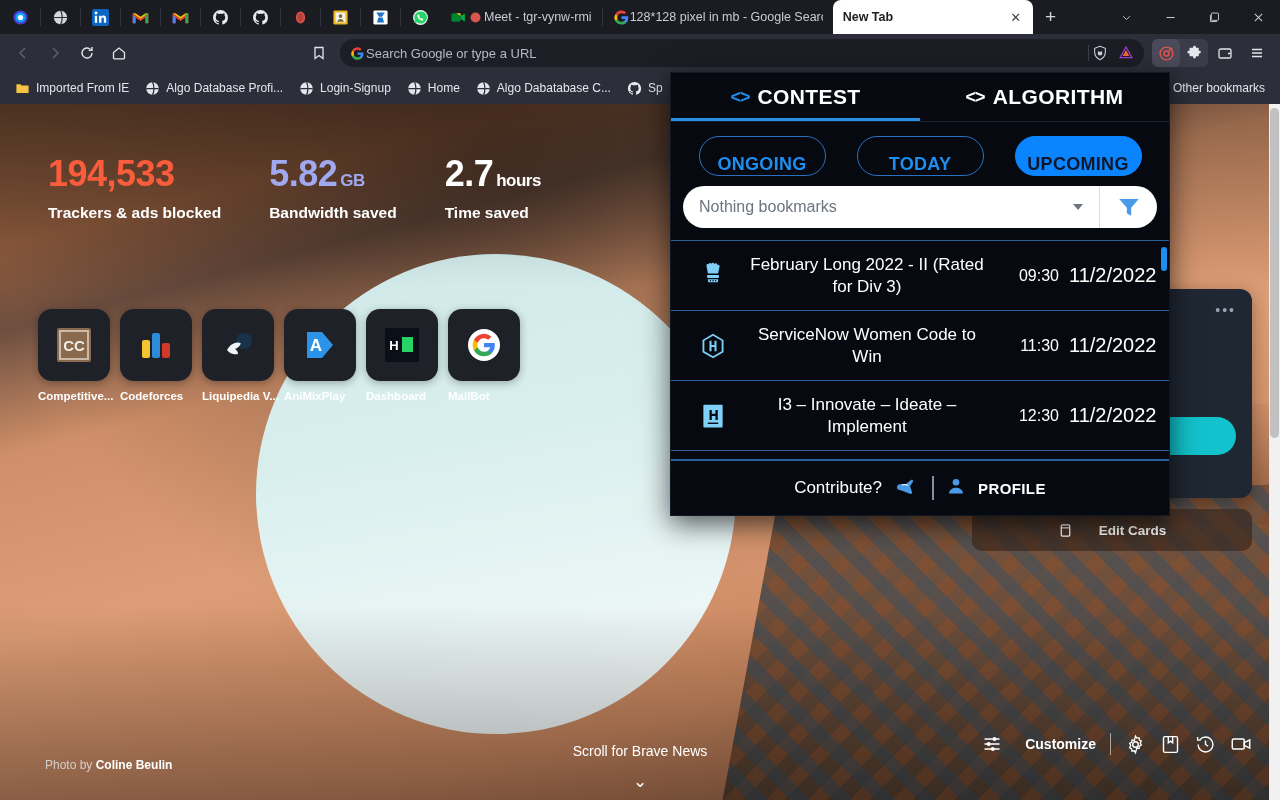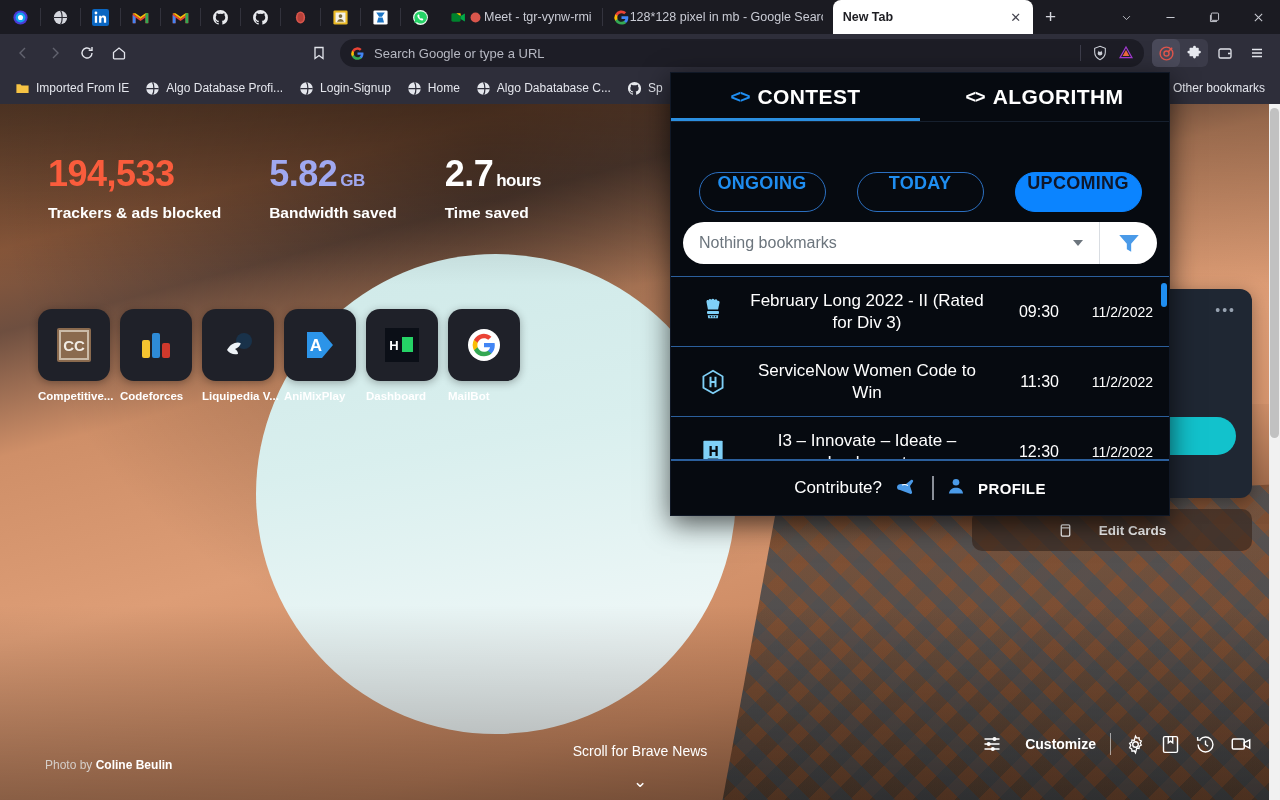--- a/index.html
+++ b/index.html
@@ -62,21 +62,21 @@
     background:#2e2e3a; display:flex; align-items:center; padding:0 8px; gap:2px;
   }
   .tb-icon{
     width:30px; height:30px; display:flex; align-items:center; justify-content:center;
     color:#e3e5ec; border-radius:6px;
   }
   .tb-icon.dim{ color:#62636f; }
   .tb-icon svg{ width:16px; height:16px; }
   .omnibox{
     flex:1; height:28px; background:#1d1d26; border-radius:14px;
-    display:flex; align-items:center; padding:0 10px; gap:9px; margin:0 6px;
+    display:flex; align-items:center; padding:0 10px; gap:1px; margin:0 6px;
     position:relative;
   }
   .omni-text{ font-size:13px; color:#b6b8c2; flex:1; }
   .omni-right{ display:flex; align-items:center; gap:10px; }
   .omni-divider{ width:1px; height:16px; background:#3d3d4b; margin-right:2px; }
   .tb-right{ display:flex; align-items:center; gap:2px; }
   .ext-group{ display:flex; align-items:center; background:#3b3b49; border-radius:6px; }
   .ext-btn{ width:28px; height:28px; display:flex; align-items:center; justify-content:center; }
   .ext-btn.active{ background:#4a4a5a; border-radius:6px; }
 
@@ -211,22 +211,22 @@
     content:""; position:absolute; left:0; right:0; bottom:0; height:3px; background:#2b8fe0;
   }
   .pp-tabs-underline{ height:1px; background:#16202e; }
 
   .pp-filters{
     display:flex; align-items:center; justify-content:space-around;
     padding:14px 12px 10px;
   }
   .chip{
     min-width:127px; height:40px; border-radius:20px;
-    display:flex; align-items:flex-start; justify-content:center;
-    font-size:18px; font-weight:600; letter-spacing:.3px;margin-top:36px;
+    display:flex; align-items:flex-end; justify-content:center;
+    font-size:18px; font-weight:600; letter-spacing:.3px;
   }
   .chip.out{ border:1px solid #2b6fc0; color:#1f8ef1; background:transparent; }
   .chip.fill{ background:#0b84ff; color:#0f172a; border:1px solid #0b84ff; }
 
   .pp-select-row{ display:flex; align-items:center; padding:0 12px 12px; gap:0; }
   .pp-select{
     flex:1; height:42px; background:#fff; color:#6c757d;
     border-radius:21px 0 0 21px; display:flex; align-items:center;
     padding:0 16px; font-size:16px; position:relative;
   }
@@ -243,21 +243,21 @@
   .pp-list{ flex:1; position:relative; border-top:1px solid #2b5f9c; overflow:hidden; }
   .pp-row{
     display:flex; align-items:center; min-height:70px; padding:8px 16px 8px 22px;
     border-bottom:1px solid #2b5f9c; gap:10px;
   }
   .pp-row-ico{ width:40px; flex:none; display:flex; align-items:center; justify-content:center; }
   .pp-row-name{
     flex:1; text-align:center; font-size:17px; color:#fff; line-height:1.28; padding:0 6px;
   }
   .pp-row-time{ width:58px; text-align:right; font-size:16px; color:#fff; }
-  .pp-row-date{ width:84px; text-align:right; font-size:14px; color:#fff; }
+  .pp-row-date{ width:84px; text-align:right; font-size:20px; color:#fff; }
   .pp-scrollbar{
     position:absolute; right:2px; top:6px; width:6px; height:24px;
     background:#1f8ef1; border-radius:3px;
   }
   .pp-foot{
     height:56px; display:flex; align-items:center; justify-content:center; gap:12px;
     border-top:2px solid #2b5f9c; background:#060a10;
   }
   .pp-foot .c-txt{ font-size:17px; color:#fff; }
   .pp-foot .sep{ width:2px; height:24px; background:#8a8f98; }

